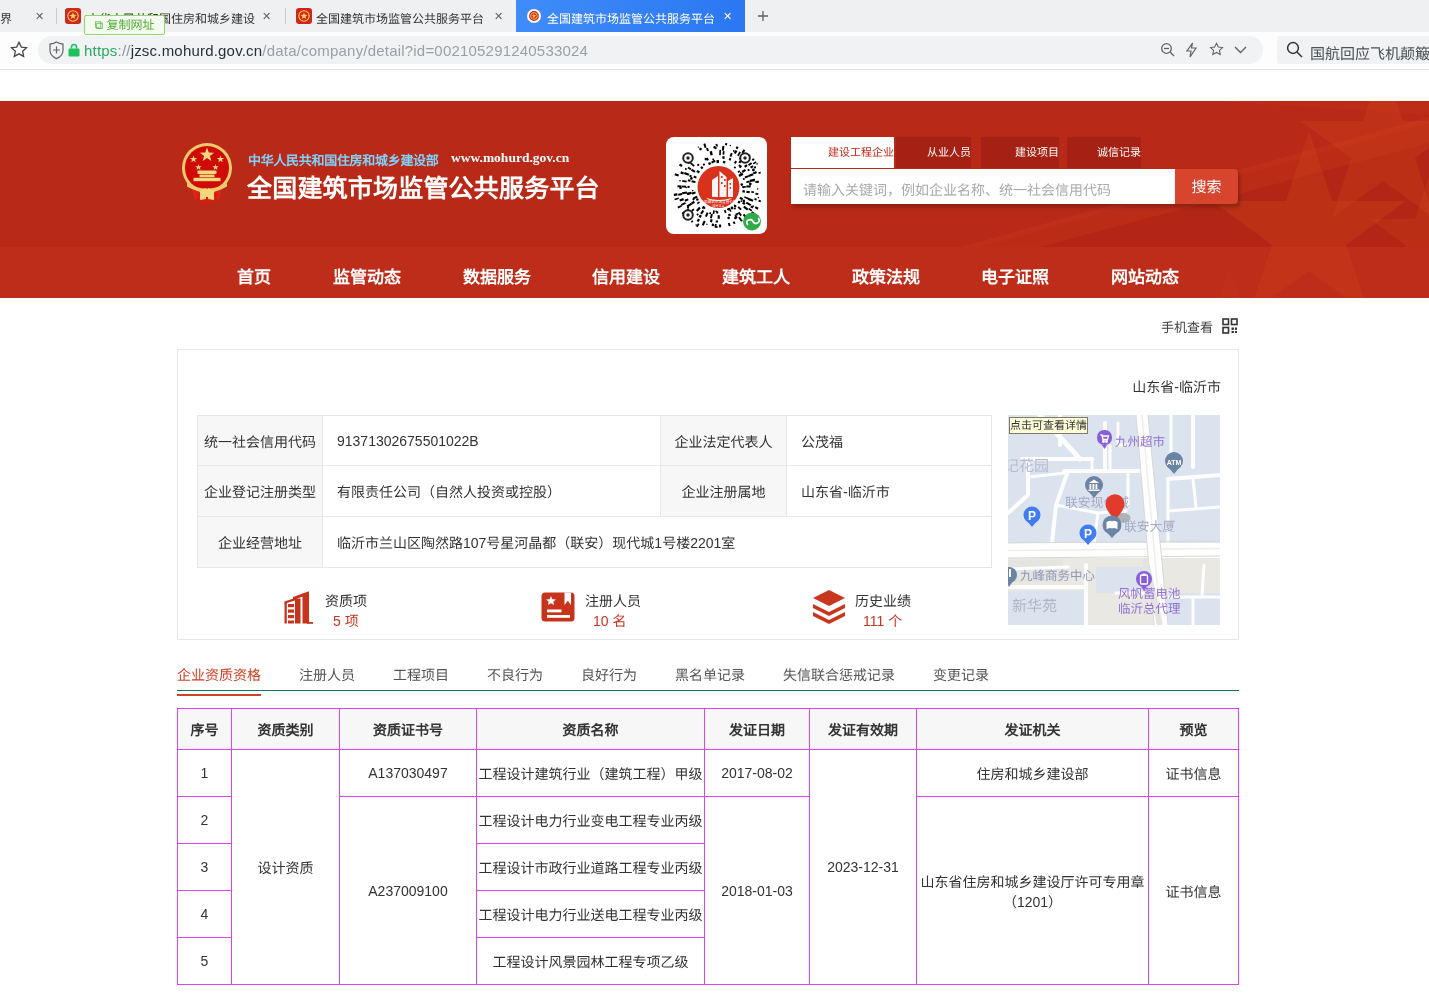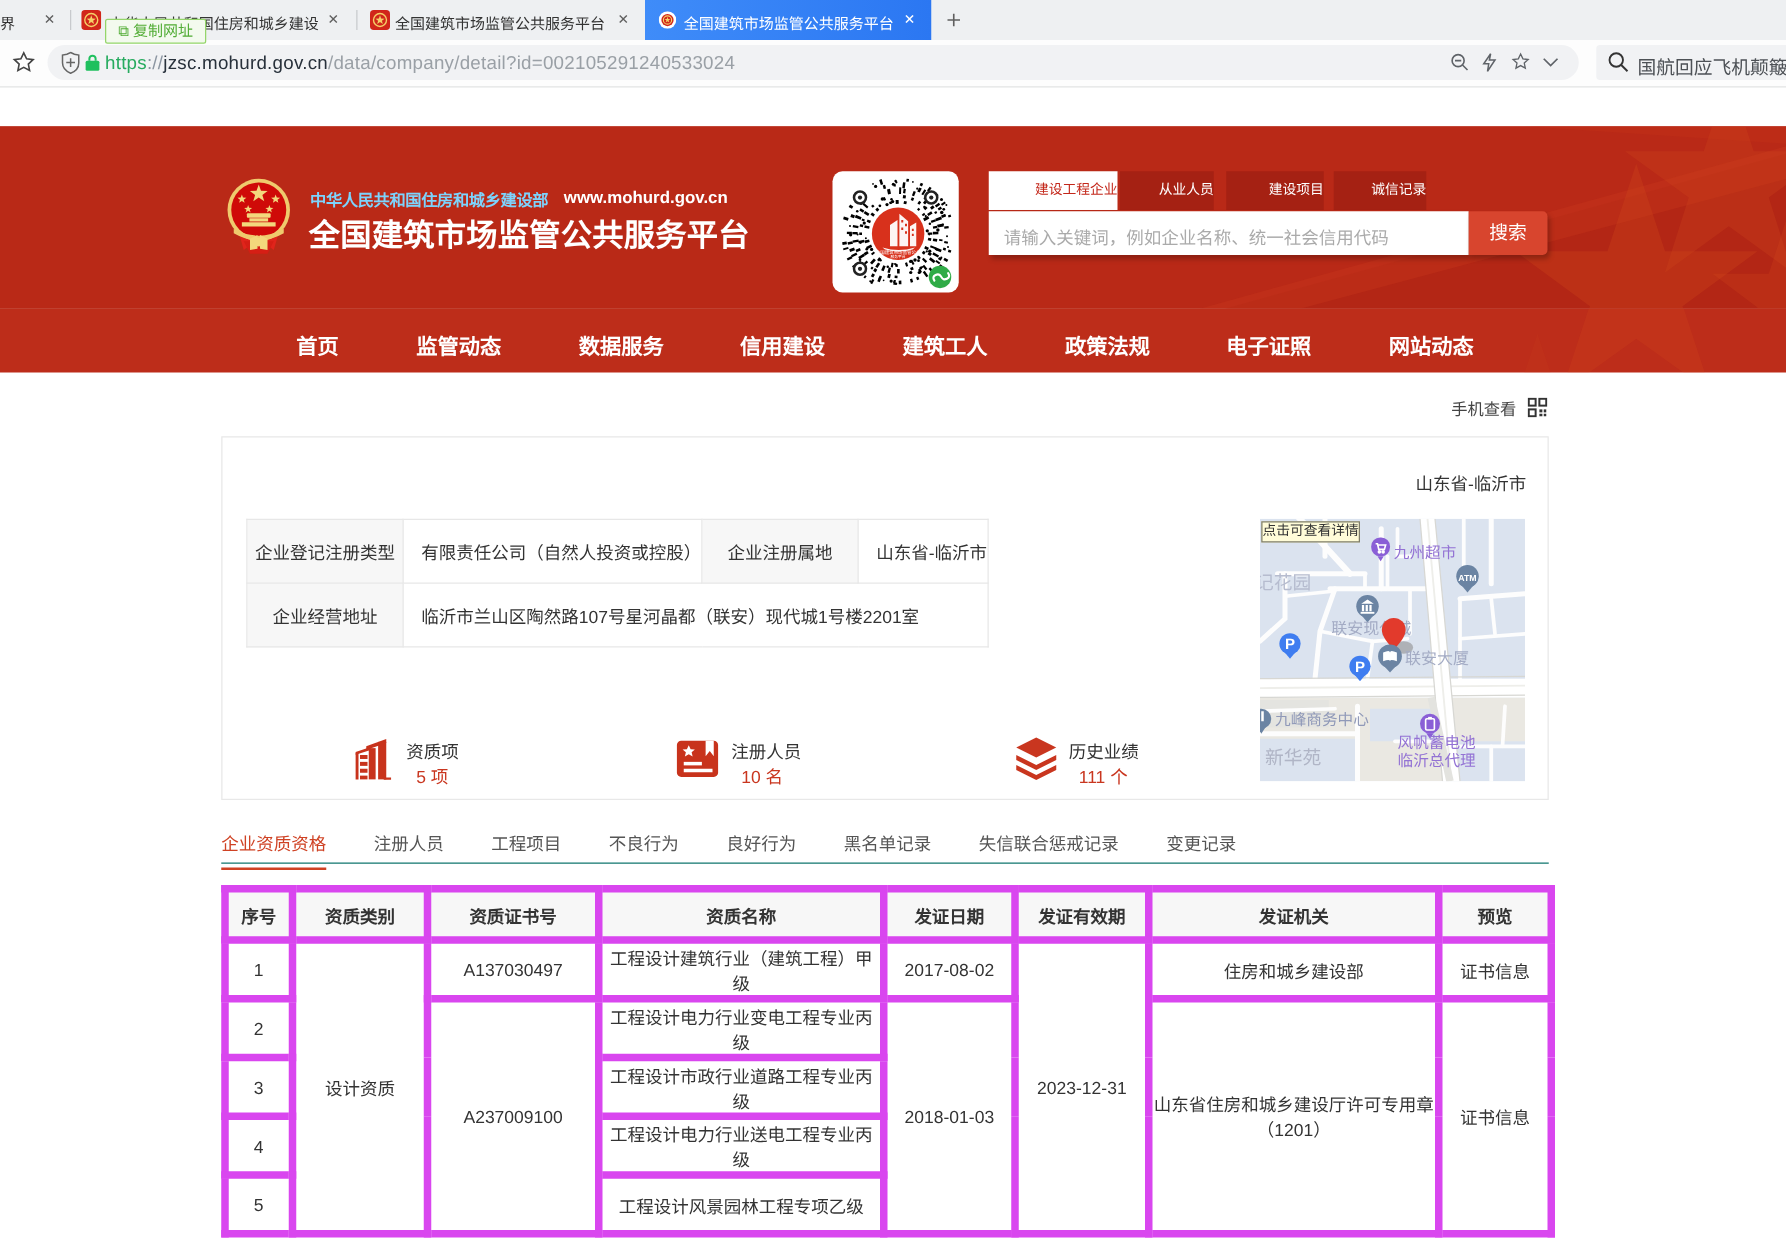--- a/index.html
+++ b/index.html
@@ -17,21 +17,21 @@
      border:1px solid #94d56a; border-radius:2px; font-size:12px; color:#52ad36; line-height:18px; text-align:center; z-index:30;}
   #toolbar { position:absolute; left:0; top:32px; width:1429px; height:38px; background:#fdfdfd; border-bottom:1px solid #e2e3e4; }
   #urlpill { position:absolute; left:38px; top:4px; width:1225px; height:28px; border-radius:14px; background:#f1f2f4; }
   #searchpill { position:absolute; left:1277px; top:4px; width:158px; height:28px; border-radius:3px; background:#f1f2f4; white-space:nowrap; overflow:hidden; }
   .urltext { position:absolute; left:46px; top:6px; font-size:15px; letter-spacing:0.2px; white-space:nowrap; }
   
   #hdr { position:absolute; left:0; top:101px; width:1429px; height:146px; background:#b92c1d; overflow:hidden; }
   #nav { position:absolute; left:0; top:247px; width:1429px; height:51px; background:#bd2d1a; overflow:hidden;}
   .navitem { position:absolute; top:16px; color:#fff; font-size:17px; font-weight:bold; white-space:nowrap; }
   #hdr .t1 { position:absolute; left:248px; top:49px; font-size:13px; font-weight:bold; color:#7dd3fc; letter-spacing:-0.3px;}
-  #hdr .t1b { position:absolute; left:451px; top:49px; font-size:13.5px; font-weight:bold; color:#fff; }
+  #hdr .t1b { position:absolute; left:451px; top:49px; font-size:13.5px; font-weight:bold; color:#fff;font-family:Liberation Serif, serif; }
   #hdr .t2 { position:absolute; left:247px; top:67px; font-size:25px; font-weight:bold; color:#fff; letter-spacing:0.2px; }
   #qrbox { position:absolute; left:666px; top:36px; width:101px; height:97px; background:#fff; border-radius:8px; }
   .stab { position:absolute; top:36px; height:31px; color:#fff; font-size:11px;
       text-align:right; line-height:31px; background:#a52113; }
   .stab.on { background:#fff; color:#c3271a; font-weight:normal; }
   #sinput { position:absolute; left:791px; top:68px; width:384px; height:35px; background:#fff;
       box-shadow:2px 3px 4px rgba(0,0,0,0.25); }
   #sinput span { position:absolute; left:12px; top:10px; font-size:14px; color:#aaa; }
   #sbtn { position:absolute; left:1175px; top:68px; width:63px; height:35px; background:#d8452e; color:#fff;
       font-size:15px; text-align:center; line-height:35px; border-radius:0 4px 4px 0; box-shadow:2px 3px 4px rgba(0,0,0,0.25);}
@@ -51,21 +51,21 @@
   .statgrp .num { position:absolute; left:52px; top:22px; font-size:14px; color:#c9361f; white-space:nowrap;}
   #map { position:absolute; left:830px; top:65px; width:212px; height:210px; overflow:hidden; }
   #maptip { position:absolute; left:1009px; top:417px; width:79px; white-space:nowrap; height:17px; background:#fffcd8; border:1px solid #7d7c68;
      font-size:11px; color:#333; line-height:15px; text-align:center; z-index:5; }
   
   #tabs2 { position:absolute; left:177px; top:664px; width:1062px; height:27px; border-bottom:1px solid #0f766e; }
   #tabs2 span { font-size:14px; color:#555; margin-right:38px; display:inline-block; padding-bottom:10px; }
   #tabs2 span.on { color:#cf4224; border-bottom:2px solid #cf4224; }
   
   table.list { position:absolute; left:177px; top:708px; border-collapse:collapse; table-layout:fixed; }
-  table.list th, table.list td { border:6px solid #d946ef; font-size:14px; color:#333; text-align:center; font-weight:normal; }
+  table.list th, table.list td { border:1px solid #d946ef; font-size:14px; color:#333; text-align:center; font-weight:normal; }
   table.list th { background:#f7f7f7; font-weight:bold; height:41px; }
   table.list td { height:47px; }
   .red { color:#d9432e; }
 </style>
 </head>
 <body>
 
 <div id="tabbar">
   <span class="tabtitle" style="left:0; width:20px;">界</span>
   <span class="tabx" style="left:35px;">✕</span>
@@ -428,20 +428,26 @@
       <rect x="13" y="9.5" width="2" height="2.4"></rect>
       <rect x="9.5" y="13" width="2.4" height="2"></rect>
       <rect x="13" y="13" width="2" height="2"></rect>
     </g>
   </svg>
 
 <div id="bigbox">
   <div id="cregion">山东省-临沂市</div>
   <table class="info">
     <tbody>
+        <tr style="height:50px;">
+      <td class="lbl" style="width:125px;">统一社会信用代码</td>
+      <td class="val" style="width:338px;">91371302675501022B</td>
+      <td class="lbl" style="width:126px;">企业法定代表人</td>
+      <td class="val" style="width:205px;">公茂福</td>
+    </tr>
     <tr style="height:51px;">
       <td class="lbl">企业登记注册类型</td>
       <td class="val">有限责任公司（自然人投资或控股）</td>
       <td class="lbl">企业注册属地</td>
       <td class="val">山东省-临沂市</td>
     </tr>
     <tr style="height:51px;">
       <td class="lbl">企业经营地址</td>
       <td class="val" colspan="3">临沂市兰山区陶然路107号星河晶都（联安）现代城1号楼2201室</td>
     </tr>

